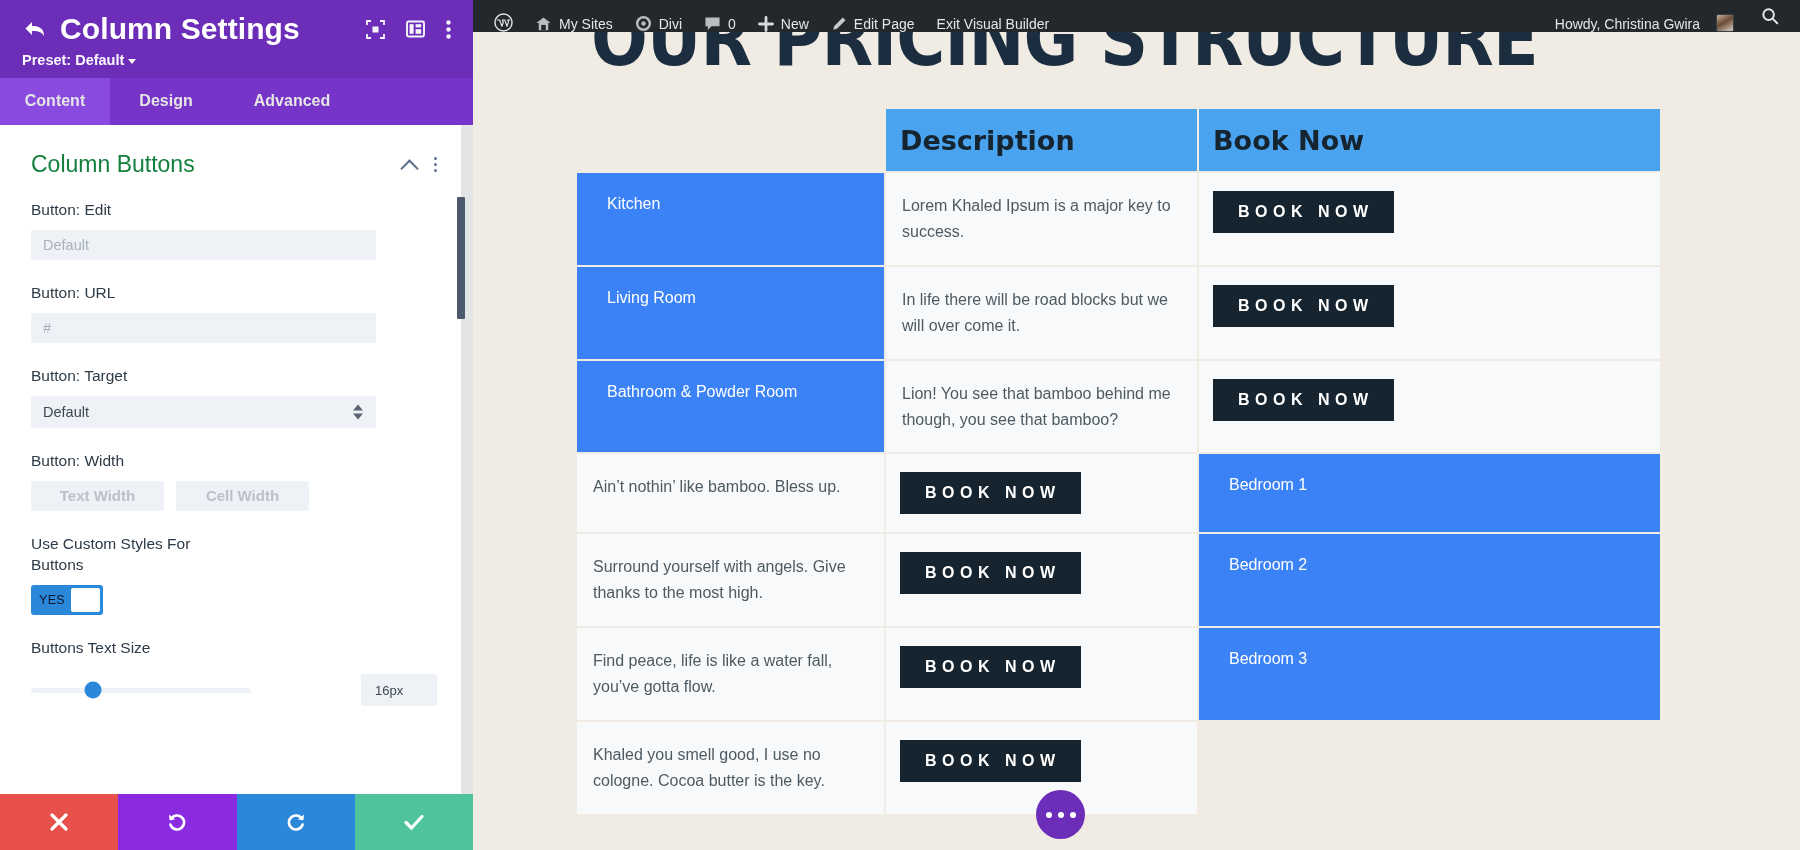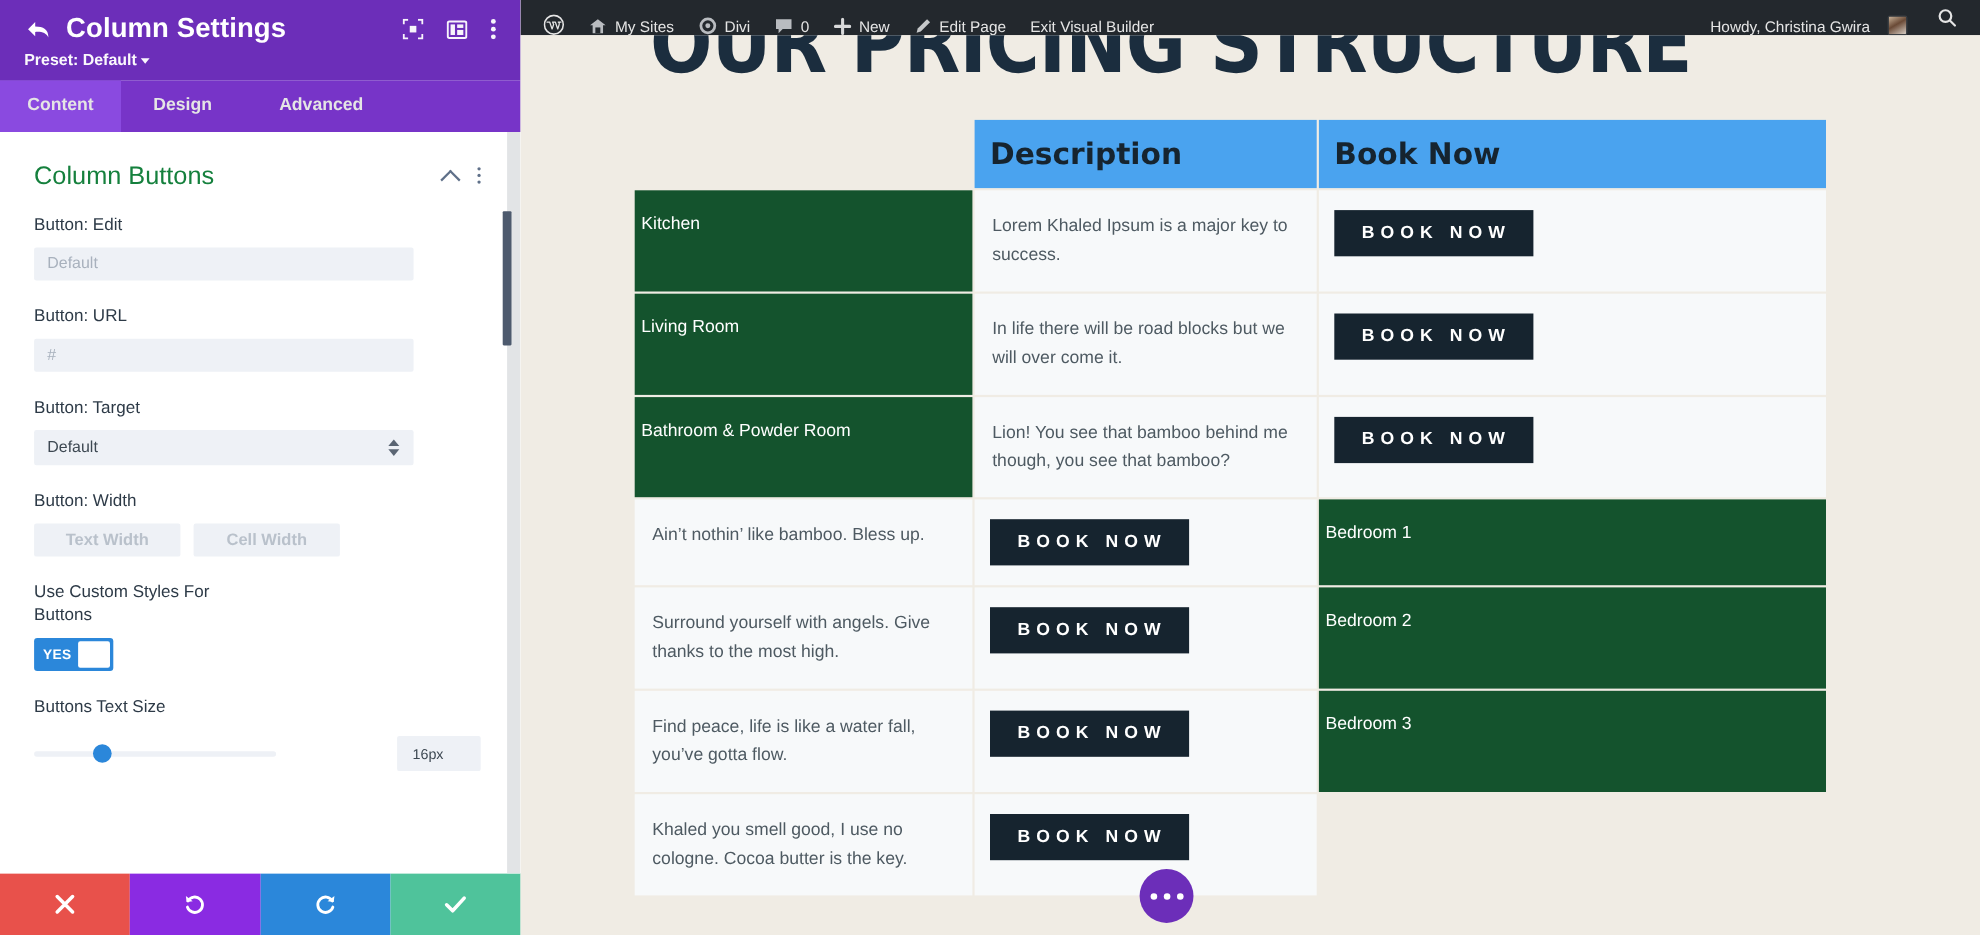--- a/index.html
+++ b/index.html
@@ -22,21 +22,21 @@
   .panel-head {
     background: #6c2eb9; color: #fff;
     padding: 12px 22px 10px 22px;
     position: relative;
   }
   .panel-head-row { display: flex; align-items: center; }
   .back-arrow {
     width: 26px; height: 24px; margin-right: 12px; flex: none;
     display: flex; align-items: center; justify-content: center;
   }
-  .panel-title { font-size: 25px; font-weight: 700; letter-spacing: .1px; }
+  .panel-title { font-size: 30px; font-weight: 700; letter-spacing: .1px; }
   .head-icons { margin-left: auto; display: flex; align-items: center; gap: 21px; }
   .head-icons .hi { opacity: .95; display: flex; align-items: center; }
   .preset-row { margin-top: 6px; font-size: 14.5px; font-weight: 700; opacity: .97; }
   .caret-dn { display: inline-block; margin-left: 4px;
     border-left: 4px solid transparent; border-right: 4px solid transparent;
     border-top: 5px solid #fff; vertical-align: middle; }
 
   .tabs { display: flex; background: #7734c8; }
   .tab {
     padding: 14px 0 15px 0; text-align: center; color: #e5e5e5;
@@ -90,21 +90,21 @@
   .ghost-btn {
     width: 133px; height: 30px; background: #eef1f6; border-radius: 2px;
     display: flex; align-items: center; justify-content: center;
     color: #b9c1cb; font-size: 15px; font-weight: 700;
   }
 
   .toggle {
     width: 72px; height: 30px; background: #2b87da; border-radius: 3px;
     display: flex; align-items: center; padding: 3px;
   }
-  .toggle .tg-label { color: #ffffff; font-size: 12.5px; font-weight: 700; padding: 0 6px 0 5px; letter-spacing: .3px; }
+  .toggle .tg-label { color: #0f172a; font-size: 12.5px; font-weight: 400; padding: 0 6px 0 5px; letter-spacing: .3px; }
   .toggle .knob { width: 34px; height: 24px; background: #fff; border-radius: 2px; }
 
   .slider-row { display: flex; align-items: center; margin-top: 16px; }
   .slider-track {
     width: 220px; height: 5px; background: #eef1f6; border-radius: 3px; position: relative;
   }
   .slider-knob {
     position: absolute; top: 50%; left: 28%; transform: translate(-50%,-50%);
     width: 17px; height: 17px; border-radius: 50%; background: #2b87da;
   }
@@ -171,22 +171,22 @@
   }
   .ph {
     background: #4aa3ef; color: #16242f;
     font-family: "DejaVu Sans", sans-serif;
     font-size: 27px; font-weight: 700;
     display: flex; align-items: center; padding: 0 14px;
     height: 62px;
   }
   .ph.blank { background: transparent; }
   .cell-room {
-    background: #14532d; color: #ffffff; font-size: 16px;
-    padding: 22px 6px; display: flex; align-items: flex-start;
+    background: #3b82f6; color: #ffffff; font-size: 16px;
+    padding: 22px 30px; display: flex; align-items: flex-start;
   }
   .cell-desc {
     background: #f7f9fa; color: #4e5a62; font-size: 16px; line-height: 1.62;
     padding: 20px 17px 20px 16px;
   }
   .cell-book {
     background: #f7f9fa; padding: 18px 0 18px 14px; display: flex; align-items: flex-start;
   }
   .book-btn {
     background: #16242f; color: #fff; border: none;

